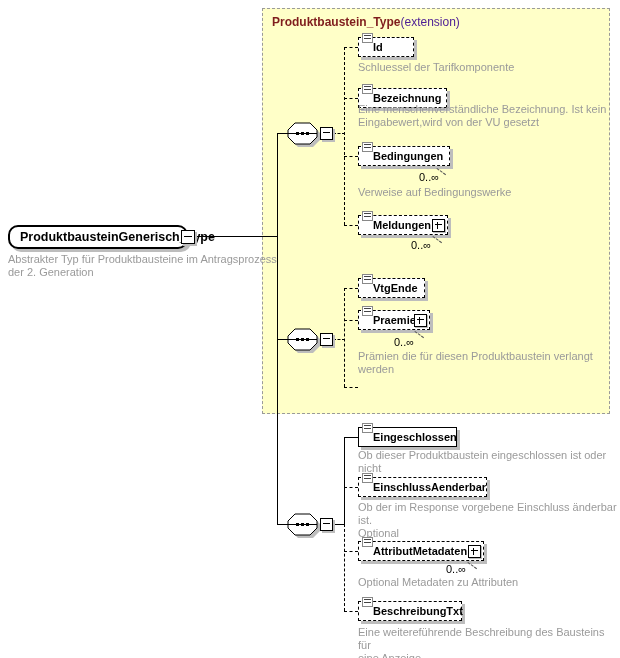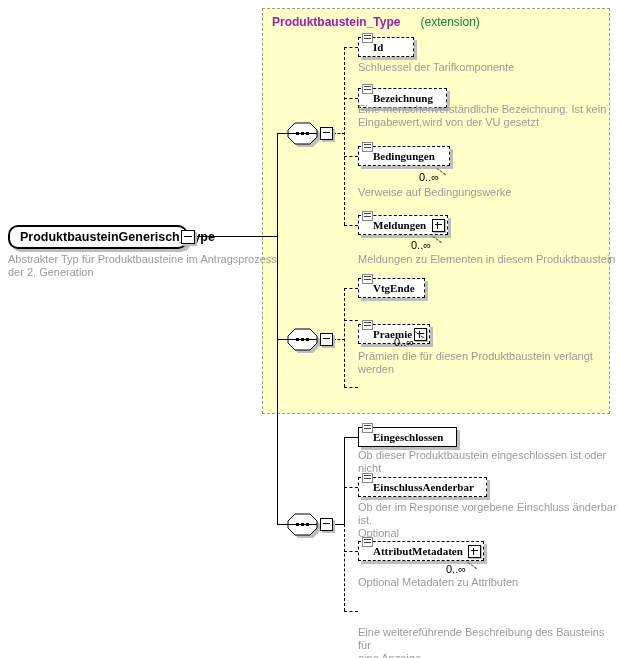--- a/index.html
+++ b/index.html
@@ -6,41 +6,41 @@
   #canvas{
     position:relative;width:620px;height:658px;background:#fff;overflow:hidden;
     font-family:"Liberation Sans",sans-serif;
   }
   
   .ext-box{
     position:absolute;left:262px;top:8px;width:346px;height:404px;
     background:#ffffc8;border:1px dashed #9a9a9a;
   }
   .ext-title{position:absolute;left:9px;top:6px;font-size:12px;white-space:nowrap;}
-  .ext-title .t{font-weight:bold;color:#a21caf;margin-top:30px;}
-  .ext-title .s{color:#15803d;margin-left:20px;text-align:right;}
+  .ext-title .t{font-weight:bold;color:#7f1d1d;margin-top:30px;}
+  .ext-title .s{color:#4c1d95;margin-left:0;text-align:right;}
   
   .root-box{
     position:absolute;left:8px;top:225px;width:166px;height:20px;
     background:#fff;border:2px solid #000;border-radius:10px;
     box-shadow:3px 3px 0 #bdbdbd;
     font-size:12.5px;font-weight:bold;line-height:20px;padding-left:10px;
     white-space:nowrap;color:#000;
   }
   
   .ebox{
     position:absolute;height:18px;background:#fff;border:1px dashed #000;
     box-shadow:3px 3px 0 #bdbdbd;font-size:11px;font-weight:bold;
     line-height:18px;padding-left:8px;white-space:nowrap;color:#000;
   }
   .ebox.solid{border-style:solid;}
   .eicon{position:absolute;left:3px;top:-5px;width:9px;height:8px;background:#fff;border:1px solid #888;}
   .eicon::before{content:"";position:absolute;left:1px;right:1px;top:1px;height:5px;
     background:repeating-linear-gradient(to bottom,#444 0 1px,transparent 1px 3px);}
-  .ename{position:relative;padding-left:6px;font-family:Liberation Serif, serif;}
+  .ename{position:relative;padding-left:6px;}
   
   .expand{position:absolute;width:11px;height:11px;background:#fff;border:1px solid #000;
     box-shadow:2px 2px 0 #bdbdbd;}
   .expand::before{content:"";position:absolute;left:2px;right:2px;top:4px;height:1px;background:#000;}
   .expand.plus::after{content:"";position:absolute;top:2px;bottom:2px;left:4px;width:1px;background:#000;}
   .expand.inbox{position:absolute;right:2px;top:3px;box-shadow:1px 1px 0 #bdbdbd;}
   .expand.lg{width:12px;height:12px;}
   .expand.lg::before{top:5px;}
   
   .hl{position:absolute;height:1px;background:#000;}
@@ -151,28 +151,27 @@
   <div class="occ" style="left:419px;top:171px">0..∞</div>
   <div class="ann" style="left:358px;top:186px">Verweise auf Bedingungswerke</div>
 
   <div class="ebox" style="left:358px;top:215px;width:80px">
     <span class="eicon"></span>
     <span class="ename">Meldungen</span>
     <span class="expand plus inbox"></span>
   </div>
   <div class="tail" style="left:433px;top:236px"></div>
   <div class="occ" style="left:411px;top:239px">0..∞</div>
-  <div class="ann" style="left:358px;top:253px">Meldungen zu Elementen in diesem Produktbaustein</div>
 
   <div class="ebox" style="left:358px;top:278px;width:57px">
     <span class="eicon"></span>
     <span class="ename">VtgEnde</span>
   </div>
 
-  <div class="ebox" style="left:358px;top:324px;width:62px">
+  <div class="ebox" style="left:358px;top:310px;width:62px">
     <span class="eicon"></span>
     <span class="ename">Praemie</span>
     <span class="expand plus inbox"></span>
   </div>
   <div class="tail" style="left:415px;top:331px"></div>
   <div class="occ" style="left:394px;top:336px">0..∞</div>
   <div class="ann" style="left:358px;top:350px">Prämien die für diesen Produktbaustein verlangt werden</div>
 
 
   <div class="ebox solid" style="left:358px;top:427px;width:89px">
@@ -190,16 +189,20 @@
 
   <div class="ebox" style="left:358px;top:541px;width:116px">
     <span class="eicon"></span>
     <span class="ename">AttributMetadaten</span>
     <span class="expand plus inbox"></span>
   </div>
   <div class="tail" style="left:468px;top:562px"></div>
   <div class="occ" style="left:446px;top:563px">0..∞</div>
   <div class="ann" style="left:358px;top:576px">Optional Metadaten zu Attributen</div>
 
+  <div class="ebox" style="left:358px;top:601px;width:94px">
+    <span class="eicon"></span>
+    <span class="ename">BeschreibungTxt</span>
+  </div>
   <div class="ann" style="left:358px;top:626px">Eine weitereführende Beschreibung des Bausteins für
 eine Anzeige.</div>
 
 </div>
 
 </body></html>

